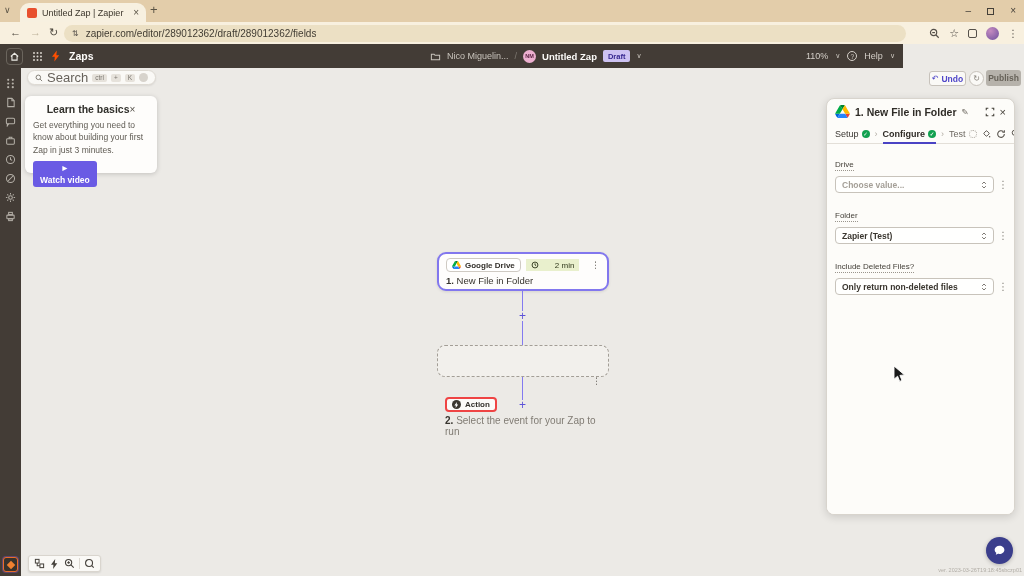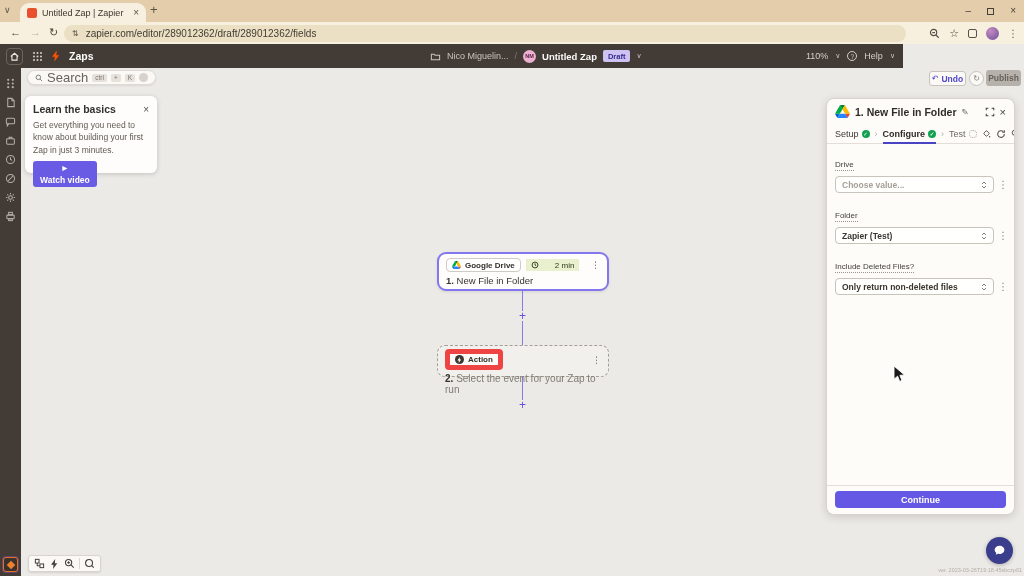--- a/index.html
+++ b/index.html
@@ -62,39 +62,39 @@
   .kbd { background:#e6e2db; border-radius:2px; font-size:6.5px; color:#7b766f; padding:0.5px 3px; }
   .presence-dot { width:9px; height:9px; border-radius:50%; background:#d7d3cc; }
 
   .undo-btn { left:929px; top:71px; width:37px; height:15px; background:#faf9f6; border:1px solid #c7c2bb; border-radius:3px; justify-content:center; gap:3px; }
   .undo-glyph { font-size:8px; color:#4f46c9; }
   .undo-label { font-size:8.5px; font-weight:bold; color:#4f46c9; }
   .redo-btn { left:969px; top:71px; width:15px; height:15px; background:#faf9f6; border:1px solid #c7c2bb; border-radius:50%; display:flex; align-items:center; justify-content:center; font-size:8px; color:#8a857d; }
   .publish-btn { left:986px; top:70px; width:35px; height:16px; background:#b6b2ab; border-radius:3px; justify-content:center; font-size:8.5px; font-weight:bold; color:#676259; }
 
   .learn-card { left:25px; top:96px; width:132px; height:77px; background:#fefdfb; border-radius:6px; box-shadow:0 1px 5px rgba(0,0,0,.18); padding:7px 8px; }
-  .lc-head { display:flex; justify-content:space-between; align-items:center; }
+  .lc-head { display:flex; justify-content:center; align-items:center; }
   .lc-title { font-size:10.5px; font-weight:bold; color:#31302b; }
   .lc-close { font-size:10px; color:#55514a; }
   .lc-body { margin-top:4px; font-size:8.5px; line-height:1.45; color:#5f5b53; }
   .lc-btn { margin-top:5px; display:inline-flex; align-items:center; gap:4px; background:#6a5be4; color:#fff; font-size:8.5px; font-weight:bold; border-radius:3px; padding:2.5px 7px;flex-direction:column; }
   .lc-play { font-size:6px; }
 
   .step1 { left:437px; top:252px; width:172px; height:39px; background:#fefdfc; border:2px solid #8277ee; border-radius:9px; box-shadow:0 1px 3px rgba(0,0,0,.1); padding:4px 7px 0 7px; }
   .step2 { left:437px; top:345px; width:172px; height:32px; background:#f2f0ec; border:1px dashed #a39e96; border-radius:8px; padding:3px 7px 0 7px; }
   .step-row1 { display:flex; align-items:center; gap:5px; }
   .app-pill { display:inline-flex; align-items:center; gap:4px; background:#fff; border:1px solid #cfcac3; border-radius:4px; padding:1.5px 5px; }
   .app-pill-label { font-size:8px; font-weight:bold; color:#322f2a; }
   .dur-badge { display:inline-flex; align-items:center; gap:16px; background:#e9f0cd; border-radius:0; padding:1.5px 5px; font-size:8px; color:#323a1e; }
   .step-kebab { margin-left:auto; font-size:9px; color:#55514b; }
   .step-row2 { margin-top:3px; font-size:9.5px; color:#37342e; }
   .step-row2 b { font-weight:bold; }
   .step2 .step-row2 { font-size:10px; color:#817c74; }
   .step2 .step-row2 b { color:#37342e; }
-  .action-pill { display:inline-flex; align-items:center; gap:4px; background:#fbfaf8; border:5px solid #ef4444; border-radius:4px; padding:1px 5px; }
+  .action-pill { display:inline-flex; align-items:center; gap:4px; background:#fbfaf8; border:2px solid #ef4444; border-radius:4px; padding:1px 5px;margin-top:48px; }
   .action-dot { width:9px; height:9px; border-radius:50%; background:#3a362f; display:flex; align-items:center; justify-content:center; }
 
   .connector { width:0; border-left:1.5px solid #837af0; }
   .conn1 { left:522px; top:291px; height:54px; }
   .conn2 { left:522px; top:377px; height:23px; }
   .plus-node { color:#5d53d8; font-size:12px; background:#eceae6; padding:0 1px; line-height:10px; }
   .plus1 { left:518px; top:311px; }
   .plus2 { left:518px; top:400px; }
 
   .canvas-tools { left:28px; top:555px; height:17px; background:#faf9f6; border:1px solid #d9d5ce; border-radius:3px; box-shadow:0 1px 2px rgba(0,0,0,.1); padding:0 3px; }
@@ -459,23 +459,20 @@
         <div class="fselect">
           <span class="fvalue">Only return non-deleted files</span>
           <svg width="6" height="10" viewBox="0 0 8 12" fill="none" stroke="#6e6962" stroke-width="1.2">
               <path d="m1.5 4.5 2.5-2.5 2.5 2.5M1.5 7.5 4 10l2.5-2.5"></path>
             </svg>
         </div>
         <span class="fkebab">⋮</span>
       </div>
     </div>
   </div>
-  <div class="p-foot">
-    <div class="continue-btn">Continue</div>
-  </div>
 </div>
 
 <svg class="abs cursor" width="12" height="18" viewBox="0 0 12 18">
     <path d="M1 1v13.2l3.6-3 2.1 5.2 2.3-1-2.1-5 4.6-.5z" fill="#1a1a1a" stroke="#fff" stroke-width="0.9"></path>
   </svg>
 
 <div class="abs chat-fab">
   <svg width="15" height="15" viewBox="0 0 24 24">
       <path fill="#fff" d="M12 4.5c-4.3 0-7.8 2.8-7.8 6.3 0 1.9 1 3.6 2.7 4.8l-.8 3.3 3.6-1.6c.7.2 1.5.2 2.3.2 4.3 0 7.8-2.8 7.8-6.4S16.3 4.5 12 4.5z"></path>
     </svg>

